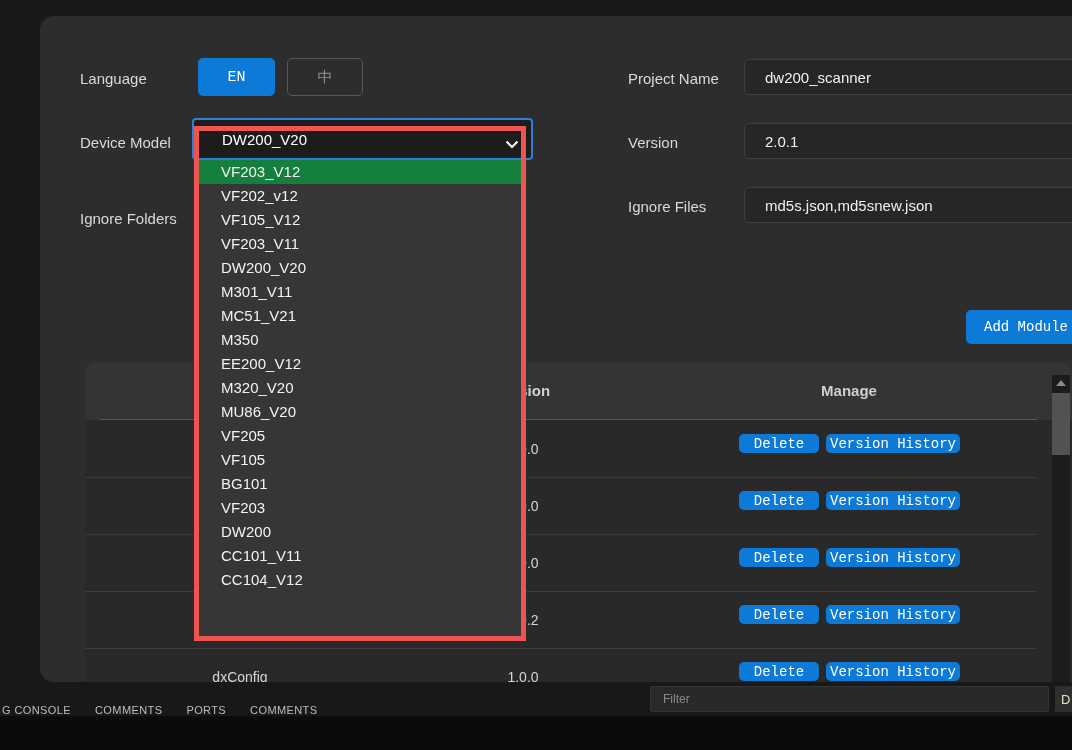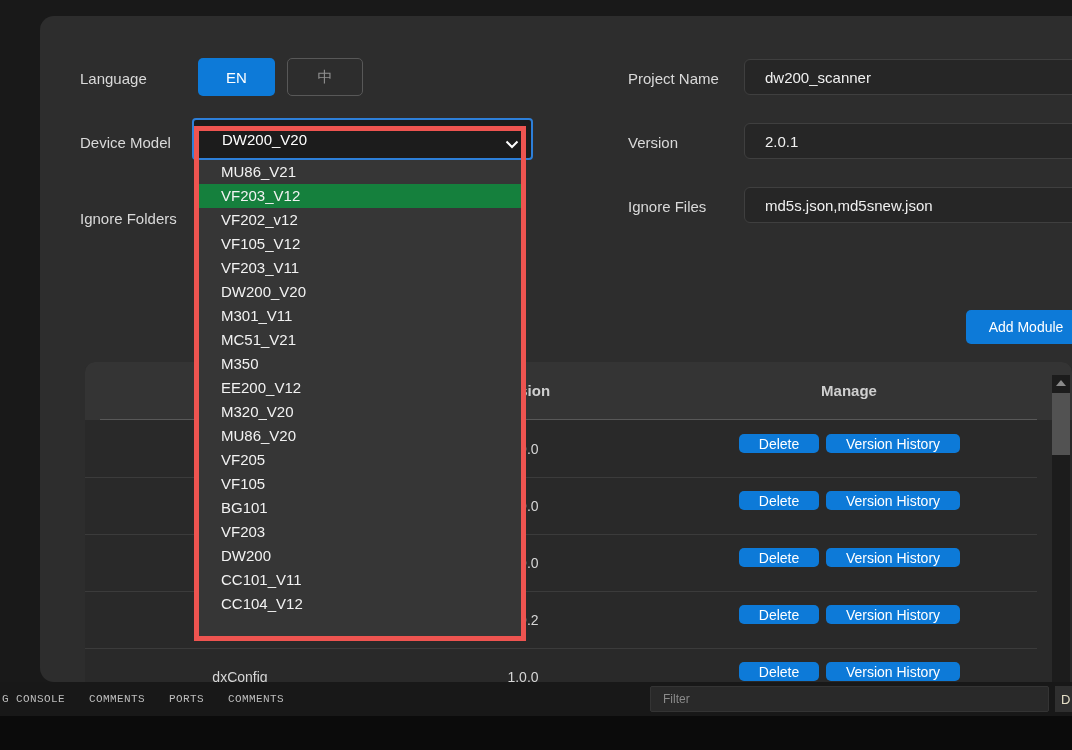--- a/index.html
+++ b/index.html
@@ -7,21 +7,21 @@
   body { font-family:"Liberation Sans","DejaVu Sans",sans-serif; background:#191919; }
   .app { position:relative; width:1072px; height:750px; overflow:hidden; background:#191919; }
 
   
   .panel { position:absolute; left:40px; top:16px; width:1062px; height:666px;
            background:#2d2d2d; border-radius:14px; }
 
   .field-label { position:absolute; color:#d9d9d9; font-size:15px; z-index:2; }
 
   
-  .btn { border:none; border-radius:5px; cursor:pointer; font-family:Liberation Sans, sans-serif; }
+  .btn { border:none; border-radius:5px; cursor:pointer; font-family:Liberation Mono, monospace; }
   .btn-blue { background:#0d7ad8; color:#ffffff; }
   .btn-en { position:absolute; left:198px; top:58px; width:77px; height:38px; font-size:15px; z-index:2; }
   .btn-zh { position:absolute; left:287px; top:58px; width:76px; height:38px; font-size:15px;
             background:#2d2d2d; border:1px solid #585858; color:#909090; z-index:2; }
 
   
   .text-input { position:absolute; left:744px; width:338px; height:36px;
                 background:#262626; border:1px solid #3f3f3f; border-radius:6px;
                 color:#f0f0f0; font-size:15px; padding:0 20px; font-family:inherit; z-index:2; }
 
@@ -68,21 +68,21 @@
              font-size:15px; cursor:pointer; white-space:nowrap; }
   .dd-item.hl { background:#15803d; }
 
   
   .annotation { position:absolute; left:194px; top:126px; width:332px; height:515px;
                 border:5px solid #ee5450; z-index:30; pointer-events:none; }
 
   
   .bottom-bar { position:absolute; left:0; top:682px; width:1072px; height:34px;
                 background:#181818; z-index:40; }
-  .tabs { position:absolute; left:2px; top:0; height:34px; display:flex; align-items:center;font-family:Liberation Mono, monospace; }
+  .tabs { position:absolute; left:2px; top:0; height:34px; display:flex; align-items:flex-end; }
   .tab { color:#bdbdbd; font-size:11px; letter-spacing:0.4px; margin-right:24px;
          cursor:pointer; white-space:nowrap; }
   .filter-input { position:absolute; left:650px; top:4px; width:399px; height:26px;
                   background:#292929; border:1px solid #343434; border-radius:2px;
                   color:#cfcfcf; font-size:12px; padding:0 12px; font-family:inherit; }
   .filter-input::placeholder { color:#8a8a8a; }
   .d-button { position:absolute; left:1055px; top:4px; width:28px; height:26px;
               background:#2f2f2f; border:none; color:#e6e0c8; font-size:13px;
               text-align:left; padding-left:6px; font-family:inherit; cursor:pointer; }
   .bottom-strip { position:absolute; left:0; top:716px; width:1072px; height:34px;
@@ -157,21 +157,20 @@
 
   <div class="dd-select">
     <span class="sel-text">DW200_V20</span>
     <span class="chev">
       <svg width="14" height="9" viewBox="0 0 14 9">
           <path d="M1.5 1.5 L7 7 L12.5 1.5" stroke="#ffffff" stroke-width="2" fill="none"></path>
         </svg>
     </span>
   </div>
   <div class="dd-list" id="dd-list">
-      <div class="dd-item">MU86_V21</div>
       <div class="dd-item hl">VF203_V12</div>
       <div class="dd-item">VF202_v12</div>
       <div class="dd-item">VF105_V12</div>
       <div class="dd-item">VF203_V11</div>
       <div class="dd-item">DW200_V20</div>
       <div class="dd-item">M301_V11</div>
       <div class="dd-item">MC51_V21</div>
       <div class="dd-item">M350</div>
       <div class="dd-item">EE200_V12</div>
       <div class="dd-item">M320_V20</div>

